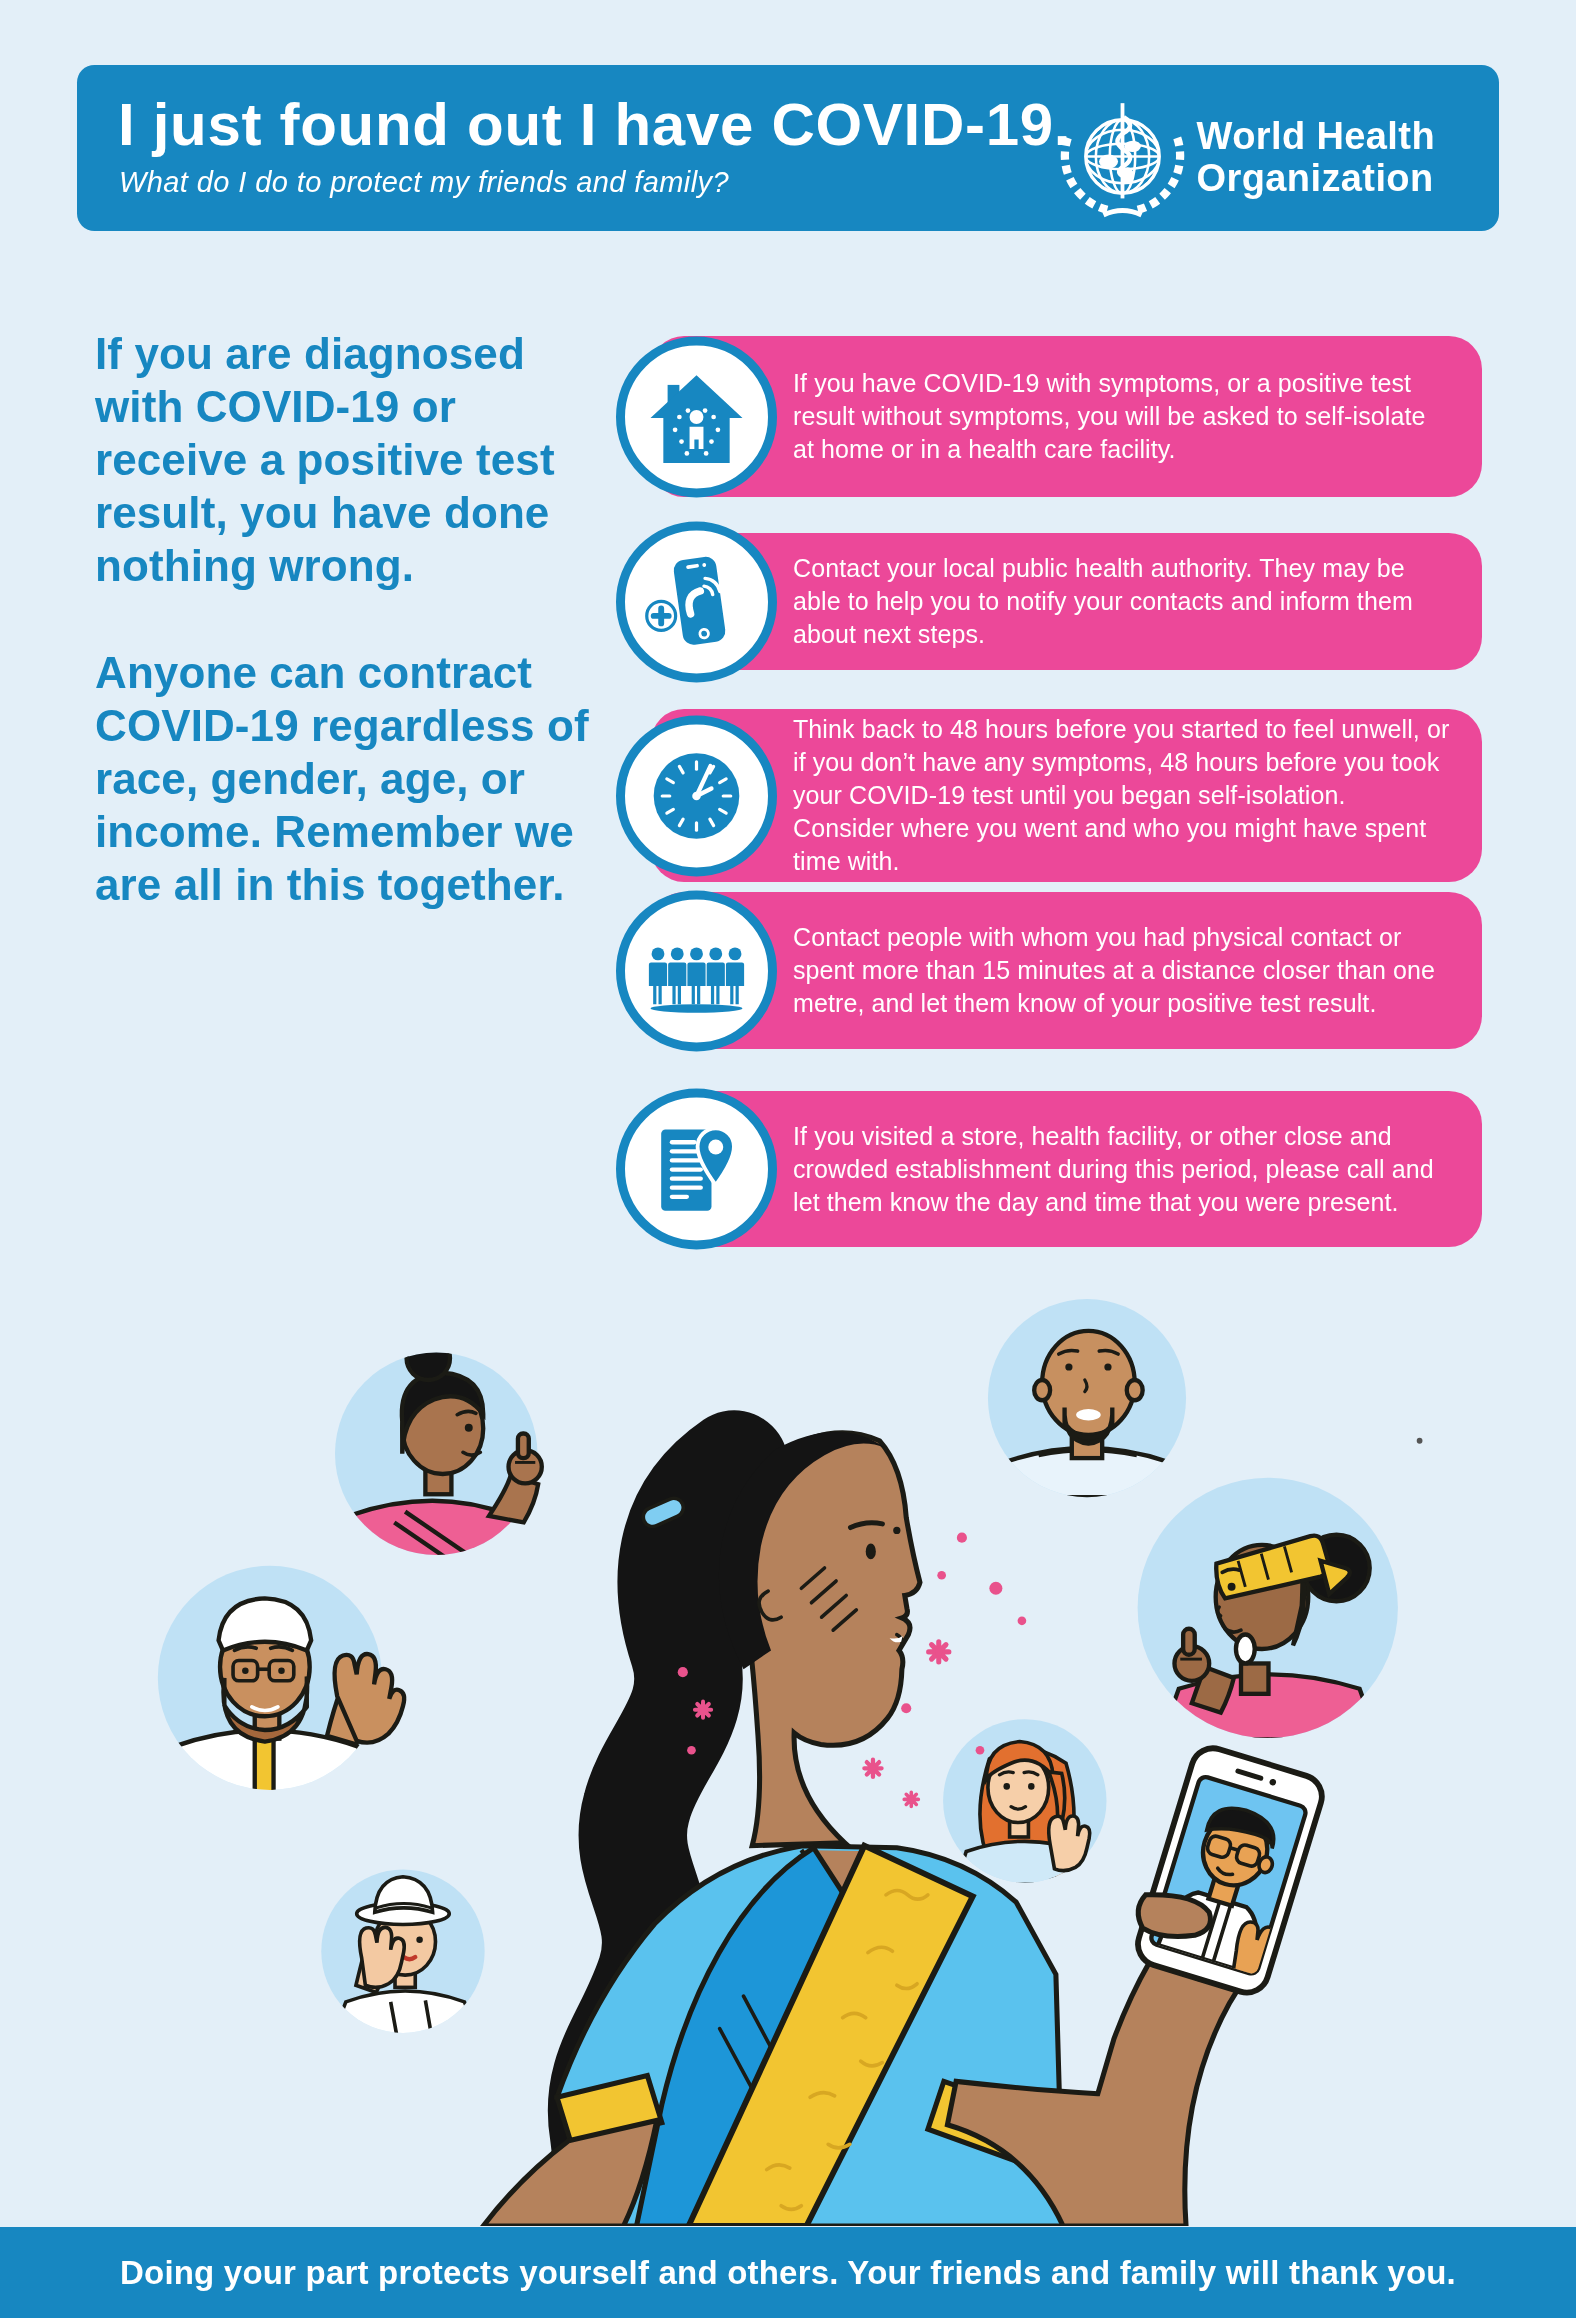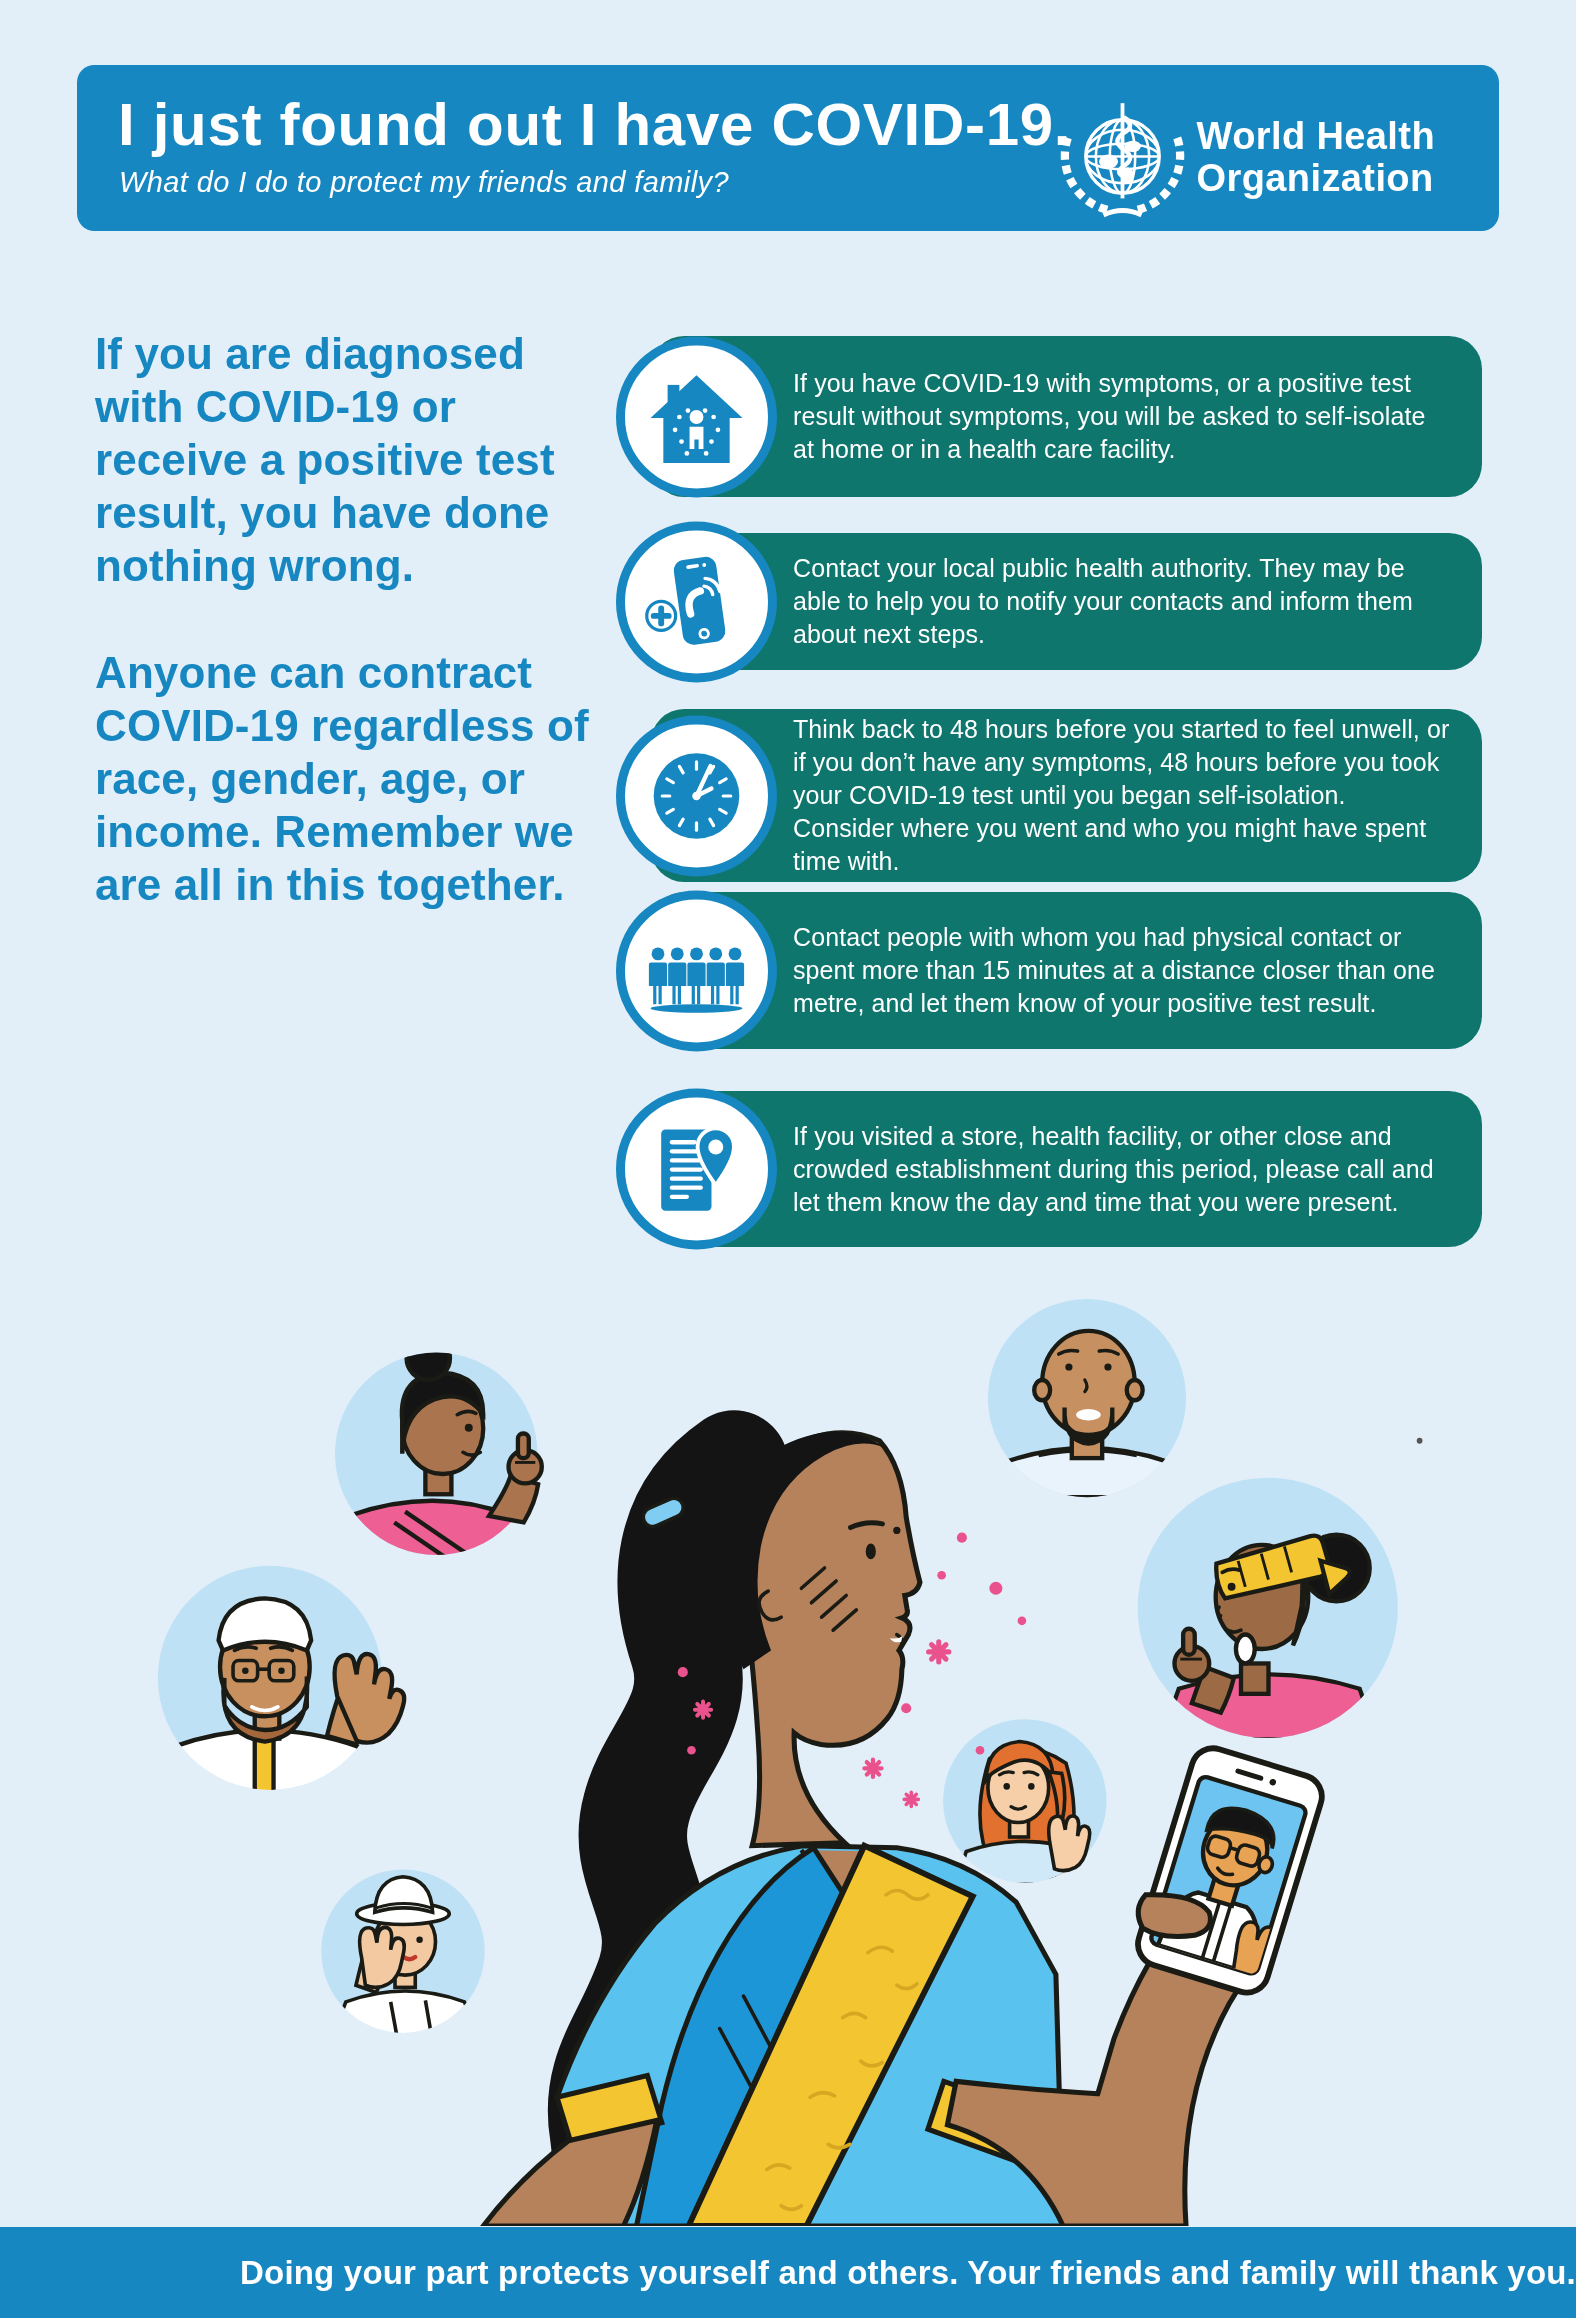--- a/index.html
+++ b/index.html
@@ -12,36 +12,36 @@
   .header-title{position:absolute;left:41px;top:24.6px;font-size:60px;font-weight:bold;letter-spacing:0.7px;}
   .header-subtitle{position:absolute;left:42px;top:101px;font-size:29px;font-style:italic;font-weight:400;letter-spacing:0.4px;}
   .who-logo{position:absolute;right:64px;top:27.5px;display:flex;align-items:center;gap:11px;}
   .who-logo .wordmark{font-size:38px;font-weight:bold;line-height:42px;letter-spacing:0.4px;}
 
   
   .intro{position:absolute;left:95px;top:327px;width:510px;color:#1787c1;}
   .intro p{margin:0 0 54px 0;font-size:44px;line-height:53px;font-weight:bold;letter-spacing:0.1px;}
 
   
-  .step{position:absolute;left:651px;width:831px;background:#0f766e;border-radius:33px;
+  .step{position:absolute;left:651px;width:831px;background:#ec4899;border-radius:33px;
         display:flex;align-items:center;}
   .step .txt{margin:0;padding:0 32px 0 142px;color:#fff;font-size:25px;line-height:33px;font-weight:500;letter-spacing:0.1px;}
   .step-circle{position:absolute;left:-35px;top:50%;transform:translateY(-50%);
         width:161px;height:161px;border-radius:50%;background:#fff;border:9.4px solid #1787c1;
         box-sizing:border-box;display:flex;align-items:center;justify-content:center;}
   .step-circle svg{width:107px;height:107px;}
   .s1{top:336px;height:161px;} .s2{top:533px;height:137px;} .s3{top:709px;height:173px;}
   .s4{top:892px;height:157px;justify-content:center;} .s5{top:1079px;height:156px;margin-top:12px;}
 
   
   .illustration{position:absolute;left:0;top:1273px;width:1576px;height:953px;}
 
   
   .footer{position:absolute;left:0;top:2227px;width:1576px;height:92px;background:#1787c1;
-          display:flex;align-items:center;justify-content:flex-end;}
+          display:flex;align-items:center;justify-content:center;}
   .footer p{margin:0;color:#fff;font-size:33px;font-weight:bold;letter-spacing:0.2px;}
 </style>
 </head>
 <body>
 
 <div class="poster">
 
   <div class="header">
     <div class="header-title">I just found out I have COVID-19.</div>
     <div class="header-subtitle">What do I do to protect my friends and family?</div>

